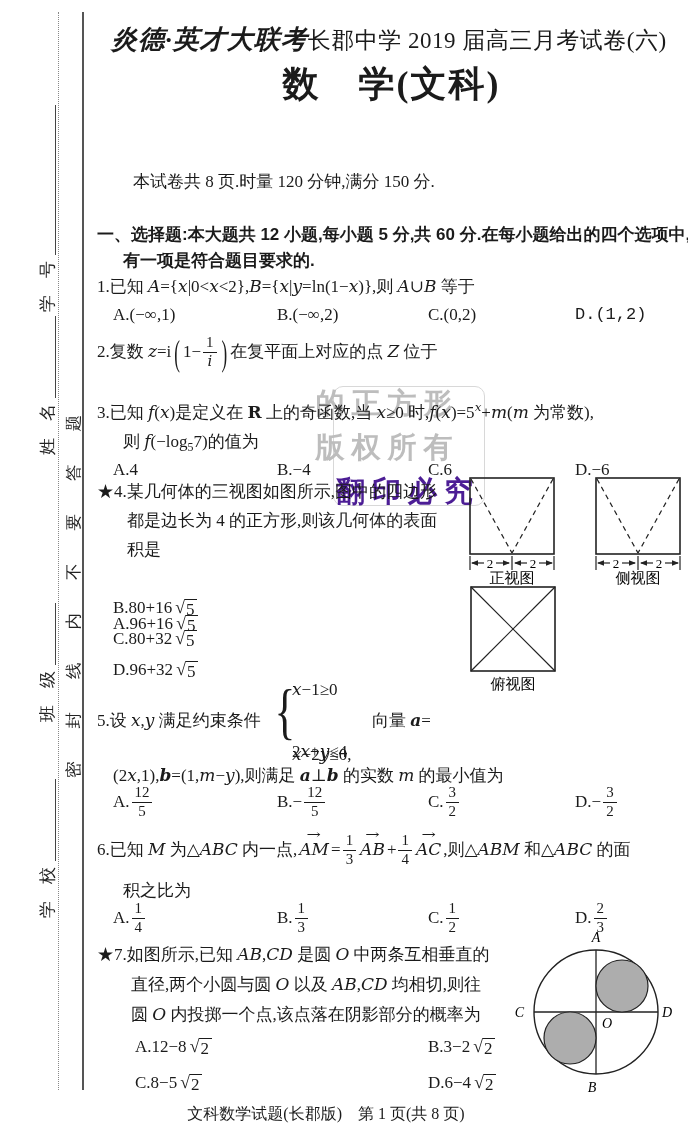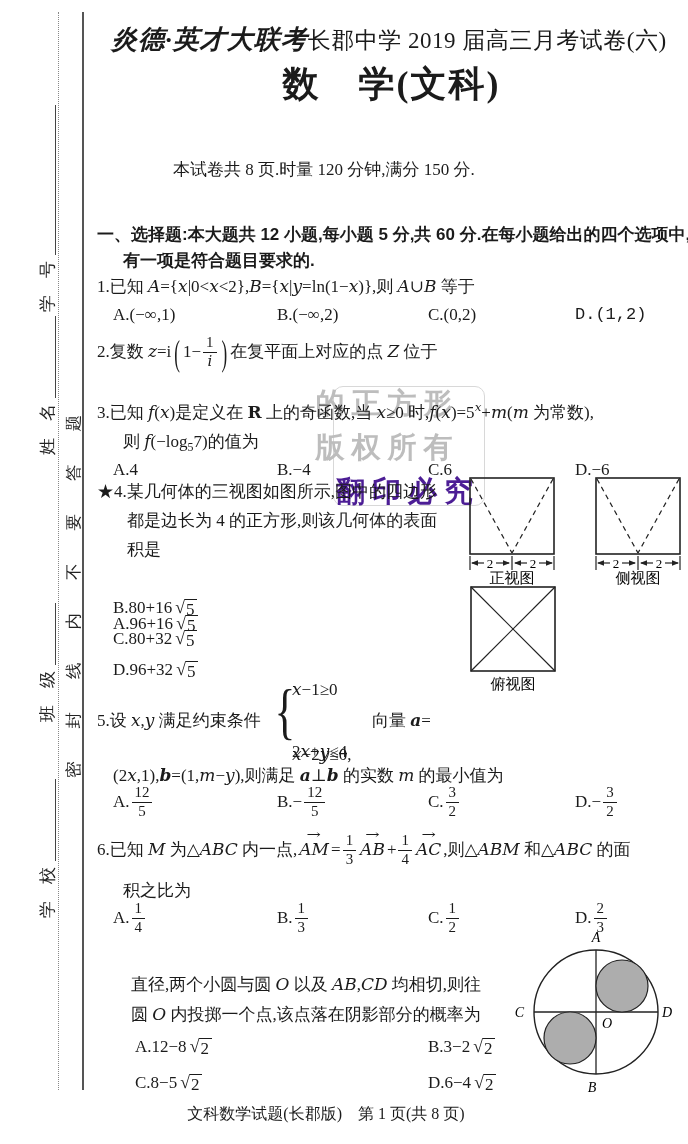--- a/index.html
+++ b/index.html
@@ -22,21 +22,21 @@
         font-size:16.5px;letter-spacing:33px;color:#222;}
   
   .h1{position:absolute;top:22px;left:90px;width:598px;text-align:center;white-space:nowrap;}
   .h1 .brand{font-size:26px;font-weight:bold;font-style:italic;letter-spacing:1px;}
   .h1 .rest{font-size:23px;letter-spacing:0.5px;}
   .h2{position:absolute;top:60px;left:95px;width:593px;text-align:center;
       font-size:36px;font-weight:bold;letter-spacing:2px;}
   .score{position:absolute;top:120px;left:505px;font-size:19px;font-weight:bold;
          font-family:"Liberation Sans","DejaVu Sans",sans-serif;}
   .score-line{display:inline-block;width:112px;border-bottom:2px solid #a9a9a9;height:14px;}
-  .note{position:absolute;top:158px;left:133px;font-size:17px;margin-left:40px;}
+  .note{position:absolute;top:170px;left:133px;font-size:17px;}
   .section{position:absolute;top:222px;left:97px;width:586px;font-weight:bold;
            font-family:"Liberation Sans","DejaVu Sans",sans-serif;font-size:17px;
            line-height:26px;padding-left:26px;text-indent:-26px;white-space:normal;}
   
   .qline{position:absolute;white-space:nowrap;line-height:1.25;}
   .optrow{position:absolute;left:97px;right:0;height:22px;}
   .opt{position:absolute;white-space:nowrap;}
   .footer{position:absolute;top:1104px;left:0;width:652px;text-align:center;font-size:16px;}
   
   .mi{font-family:"DejaVu Serif","Liberation Serif",serif;font-style:italic;}
@@ -231,20 +231,21 @@
     <span class="opt" style="left:331px;">C.<span class="frac">
           <span class="fn">1</span>
           <span class="fd">2</span>
         </span></span>
     <span class="opt" style="left:478px;">D.<span class="frac">
           <span class="fn">2</span>
           <span class="fd">3</span>
         </span></span>
   </div>
 
+  <div class="qline" style="top:944px;left:97px;">★7.如图所示,已知 <span class="mi">AB</span>,<span class="mi">CD</span> 是圆 <span class="mi">O</span> 中两条互相垂直的</div>
   <div class="qline" style="top:974px;left:131px;">直径,两个小圆与圆 <span class="mi">O</span> 以及 <span class="mi">AB</span>,<span class="mi">CD</span> 均相切,则往</div>
   <div class="qline" style="top:1004px;left:131px;">圆 <span class="mi">O</span> 内投掷一个点,该点落在阴影部分的概率为</div>
   <div class="qline" style="top:1036px;left:135px;">A.12−8<span class="sqrt">
         <span class="rad">√</span>
         <span class="vin">2</span>
       </span></div>
   <div class="qline" style="top:1036px;left:428px;">B.3−2<span class="sqrt">
         <span class="rad">√</span>
         <span class="vin">2</span>
       </span></div>

